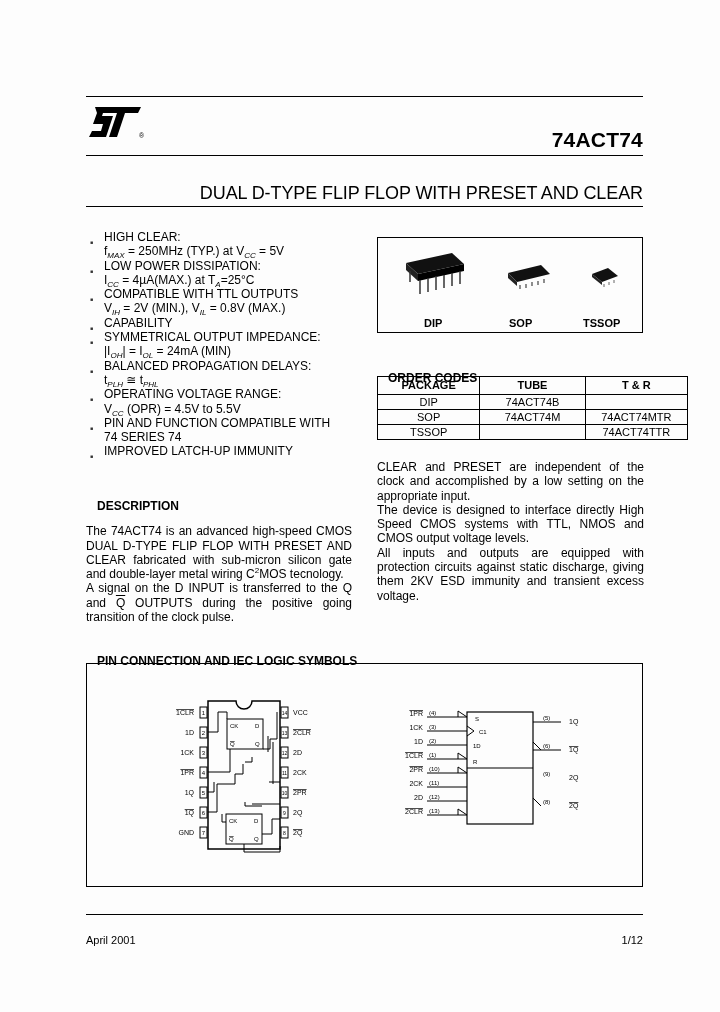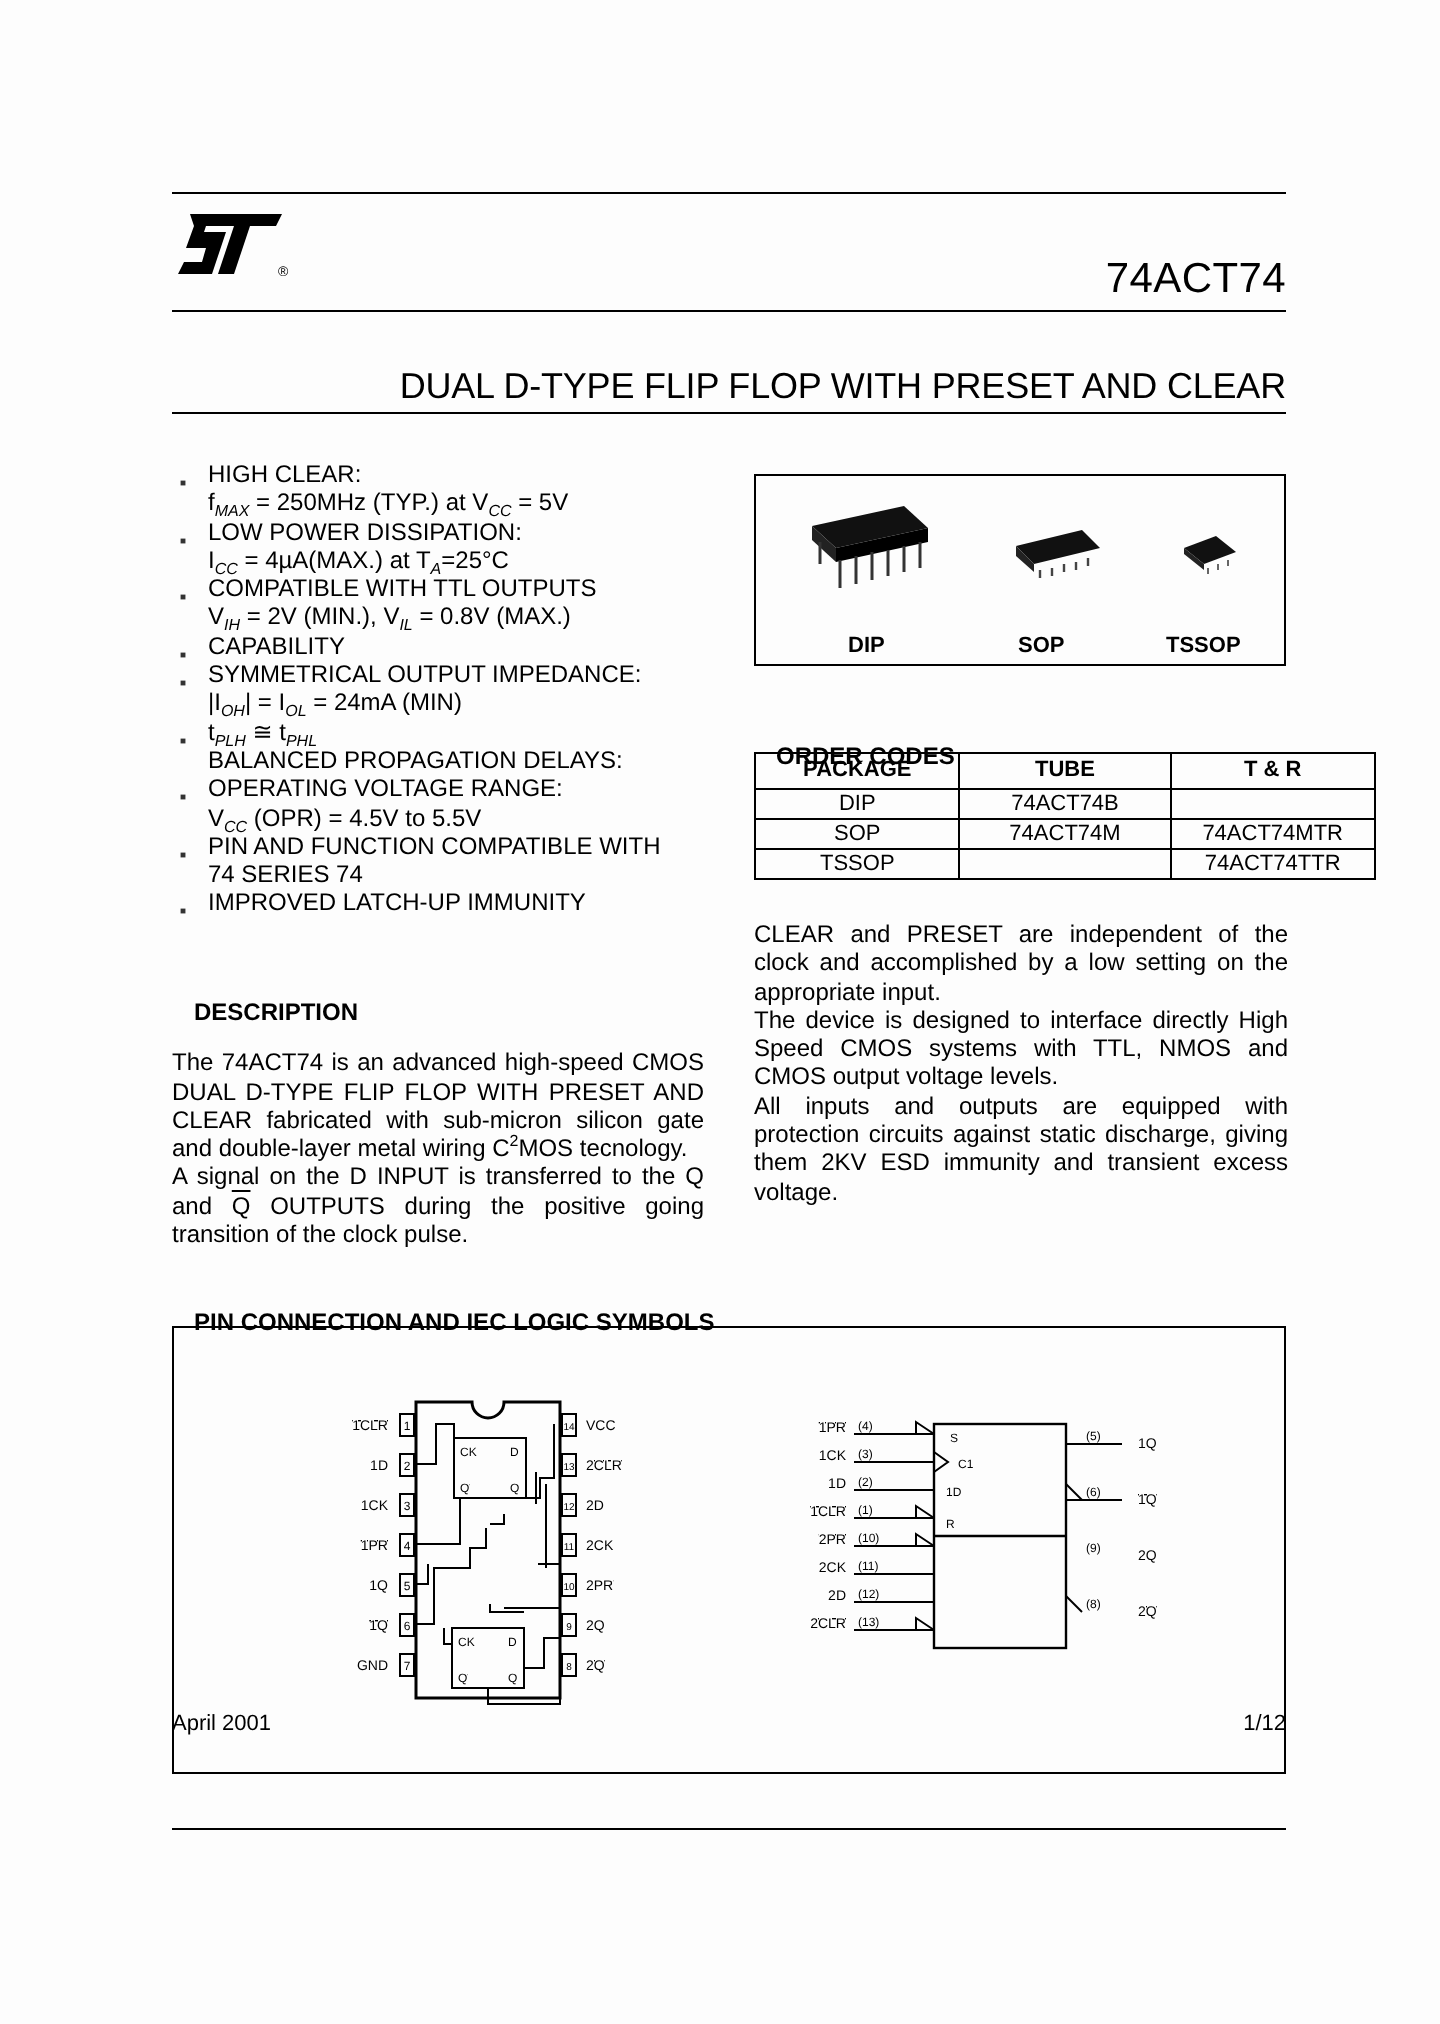--- a/index.html
+++ b/index.html
@@ -1,37 +1,37 @@
 <!DOCTYPE html>
 <html><head>
 <meta charset="utf-8">
 <style>
   html, body { margin:0; padding:0; }
   body { width:720px; height:1012px; background:#fdfdfd; position:relative; overflow:hidden;
          font-family:"Liberation Sans", sans-serif; color:#000; }
   .hr { position:absolute; left:86px; width:557px; height:0; border-top:1px solid #000; }
   .abs { position:absolute; }
   .logo { position:absolute; left:87px; top:104px; width:60px; height:36px; }
-  .part { position:absolute; right:77px; top:128px; font-size:21px; font-weight:normal; letter-spacing:0.2px; }
+  .part { position:absolute; right:77px; top:128px; font-size:21px; font-weight:bold; letter-spacing:0.2px; }
   .subtitle { position:absolute; right:77px; top:183px; font-size:18px; letter-spacing:-0.1px; }
   .col { position:absolute; font-size:12px; line-height:14.3px; }
   .feat { position:relative; padding-left:18px; }
   .feat .b { position:absolute; left:4px; top:1px; font-size:8px; color:#333; }
   sub { font-size:8px; vertical-align:-3px; line-height:0;font-style:italic; }
   sup { font-size:8px; vertical-align:5px; line-height:0; }
   .ovl { text-decoration:overline; }
   h3 { margin:11px; font-size:12px; font-weight:bold; }
   .just { text-align:justify; }
   .pkgbox { position:absolute; left:377px; top:237px; width:266px; height:96px; border:1px solid #000; box-sizing:border-box; }
   .pkglabel { position:absolute; font-size:11px; font-weight:bold; }
   table.oc { position:absolute; left:377px; top:376px; width:311px; border-collapse:collapse; font-size:11px;padding-left:16px; }
   table.oc td, table.oc th { border:1px solid #000; text-align:center; height:14px; padding:0; line-height:13px; }
   table.oc th { font-weight:bold; height:17px; }
   .diagbox { position:absolute; left:86px; top:663px; width:557px; height:224px; border:1px solid #000; box-sizing:border-box; }
-  .footer { position:absolute; top:856px; font-size:11px; }
+  .footer { position:absolute; top:934px; font-size:11px; }
   svg text { font-family:"Liberation Sans", sans-serif; }
 </style>
 </head>
 <body>
 
 <div class="hr" style="top:96px"></div>
 <div class="hr" style="top:155px"></div>
 <div class="hr" style="top:206px"></div>
 
 <svg class="logo" viewBox="0 0 60 36">
@@ -62,22 +62,22 @@
       <span class="b" style="font-size: 5px; top: 5px;">■</span>
       <div>CAPABILITY</div>
     </div>
     <div class="feat">
       <span class="b" style="font-size: 5px; top: 5px;">■</span>
       <div>SYMMETRICAL OUTPUT IMPEDANCE:</div>
       <div>|I<sub>OH</sub>| = I<sub>OL</sub> = 24mA (MIN)</div>
     </div>
     <div class="feat">
       <span class="b" style="font-size: 5px; top: 5px;">■</span>
+      <div>BALANCED PROPAGATION DELAYS:</div>
       <div>t<sub>PLH</sub> ≅ t<sub>PHL</sub></div>
-      <div>BALANCED PROPAGATION DELAYS:</div>
     </div>
     <div class="feat">
       <span class="b" style="font-size: 5px; top: 5px;">■</span>
       <div>OPERATING VOLTAGE RANGE:</div>
       <div>V<sub>CC</sub> (OPR) = 4.5V to 5.5V</div>
     </div>
     <div class="feat">
       <span class="b" style="font-size: 5px; top: 5px;">■</span>
       <div>PIN AND FUNCTION COMPATIBLE WITH</div>
       <div>74 SERIES 74</div>

